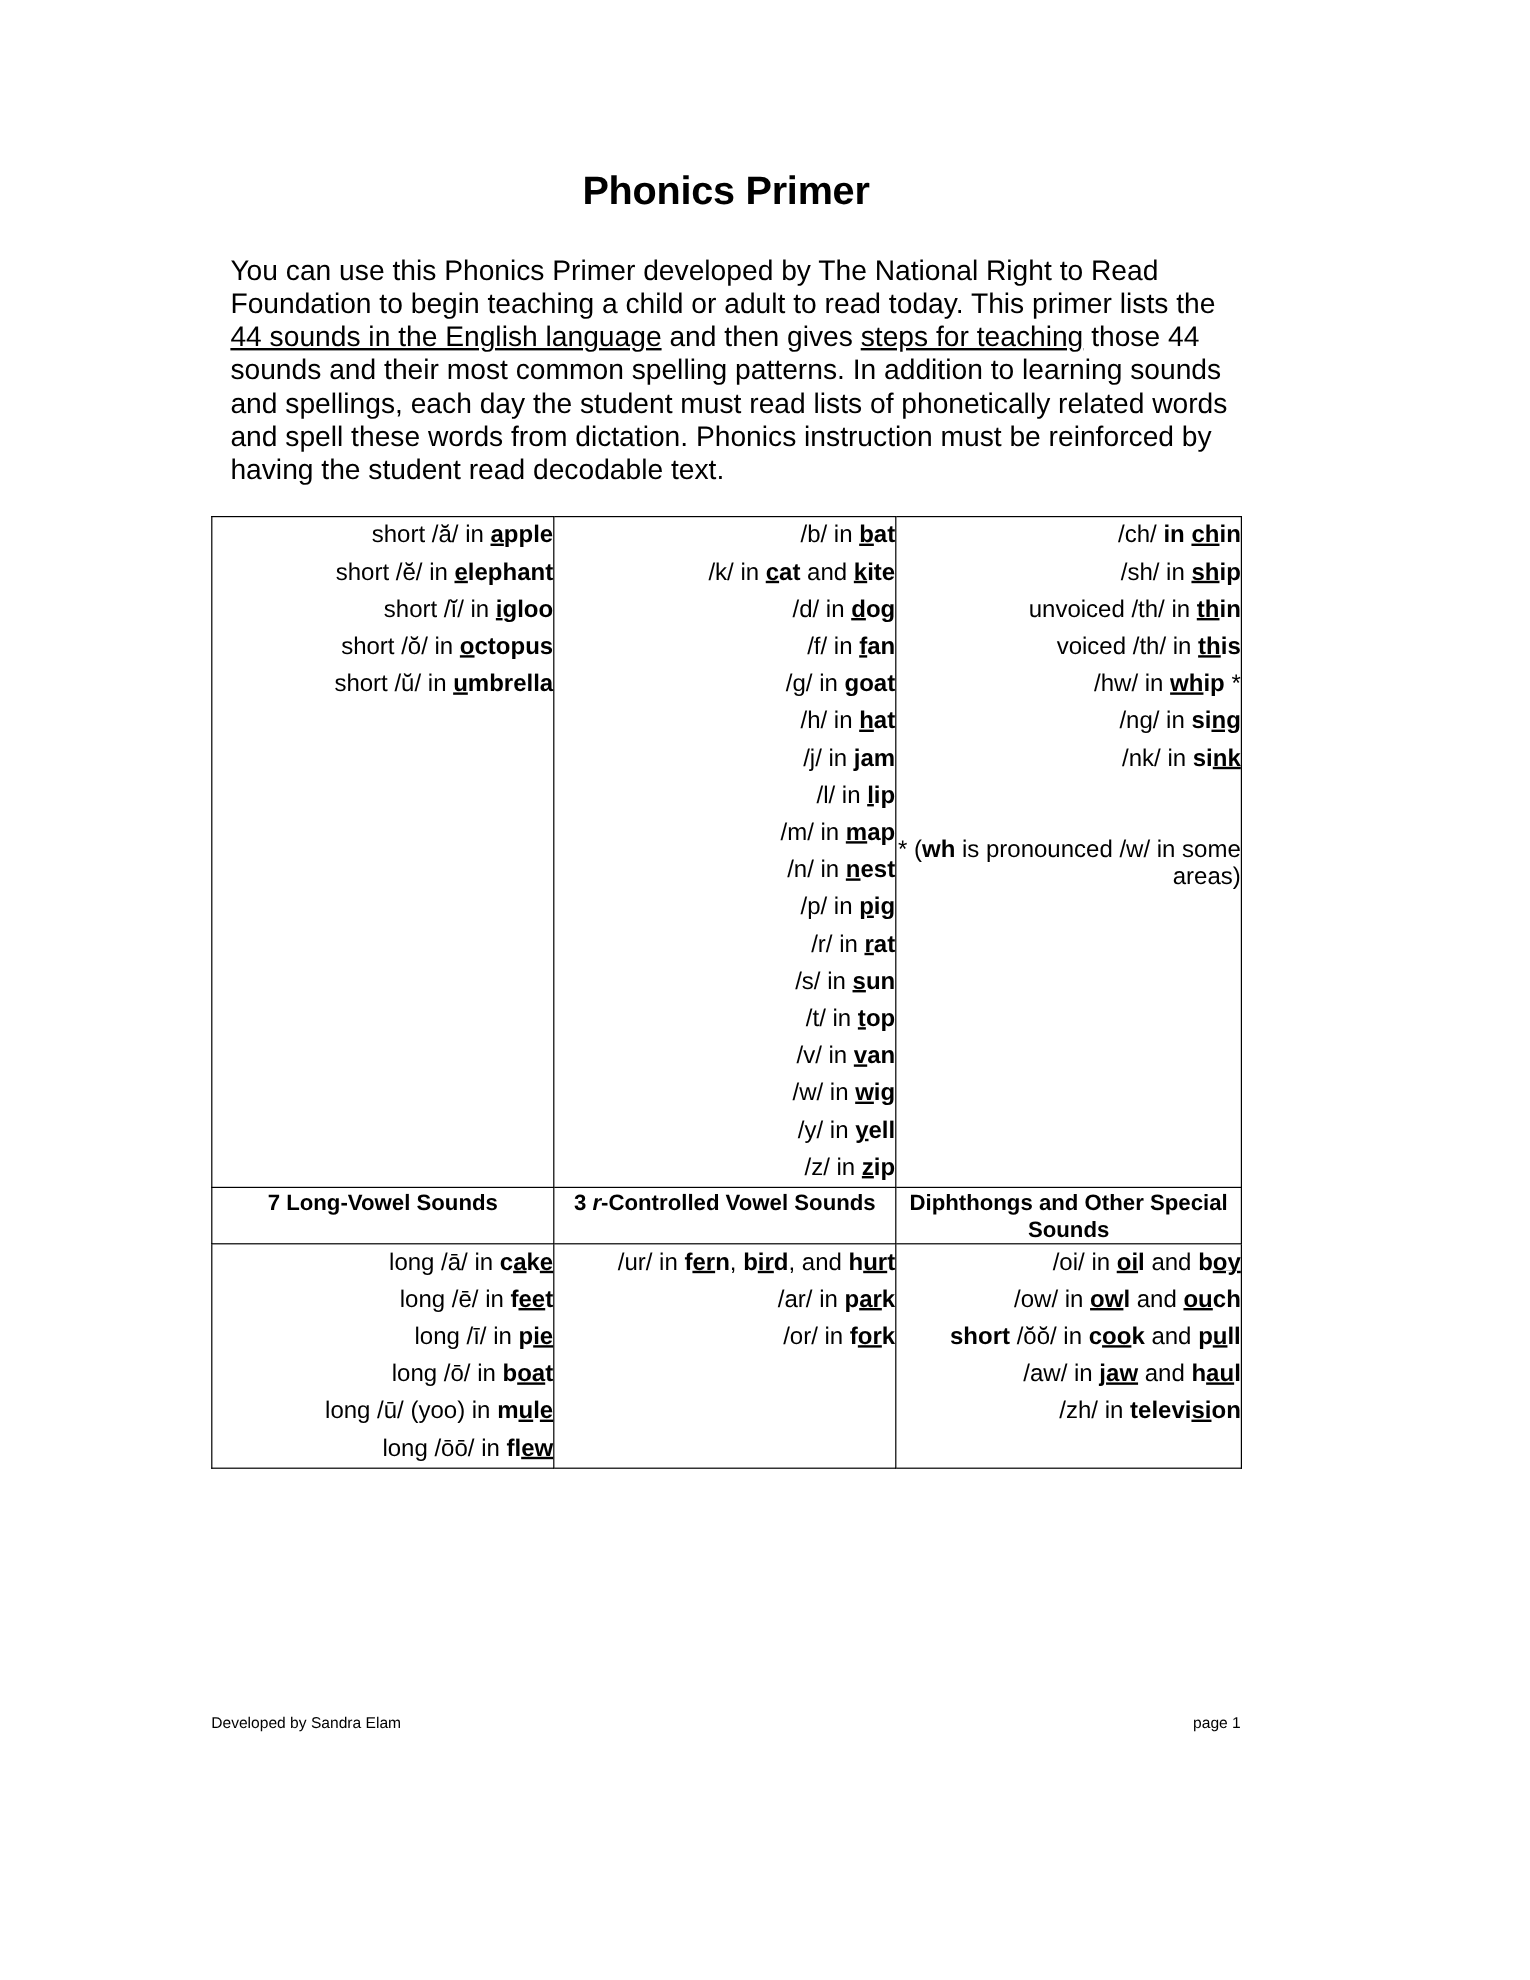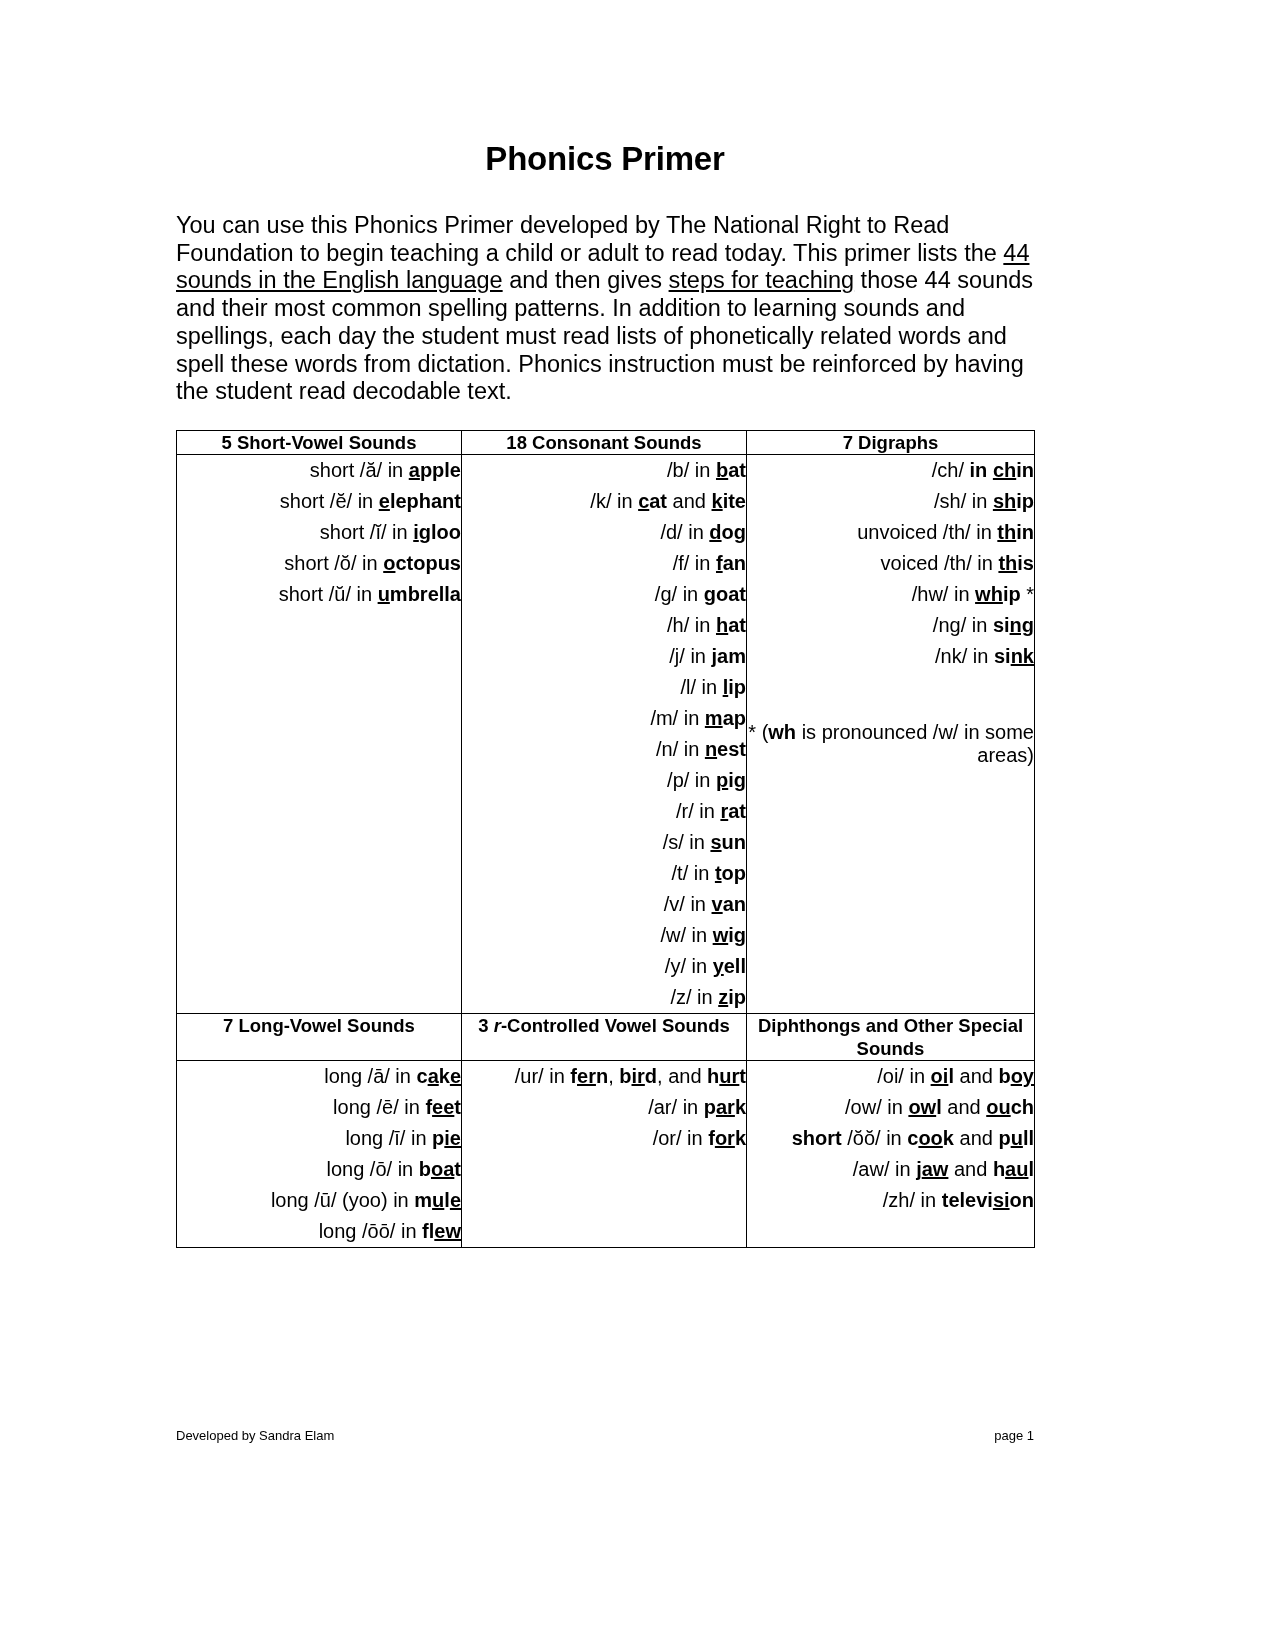--- a/index.html
+++ b/index.html
@@ -37,20 +37,21 @@
     margin: 0;
     padding-top: 140px;
     letter-spacing: -0.2px;
   }
 
   .intro {
     font-size: 23.5px;
     line-height: 1.18;
     margin-top: 34px;
     text-align: left;
+    margin-left: 16px;
   }
   .intro .u { text-decoration: underline; }
 
   h2.section-title {
     font-size: 25px;
     font-weight: bold;
     margin: 0;
     padding-top: 36px;
     padding-bottom: 20px;
     letter-spacing: -0.2px;
@@ -122,25 +123,20 @@
     <p class="intro"><span>You can use this Phonics Primer developed by The National Right to Read Foundation to begin teaching a child or adult to read today. This primer lists the </span><span class="u">44 sounds in the English language</span><span> and then gives </span><span class="u">steps for teaching</span><span> those 44 sounds and their most common spelling patterns. In addition to learning sounds and spellings, each day the student must read lists of phonetically related words and spell these words from dictation. Phonics instruction must be reinforced by having the student read decodable text.</span></p>
 
 
     <table class="sounds">
       <colgroup>
           <col class="c1">
           <col class="c2">
           <col class="c3">
         </colgroup>
       <tbody>
-        <tr>
-          <th class="hdr">5 Short-Vowel Sounds</th>
-          <th class="hdr">18 Consonant Sounds</th>
-          <th class="hdr">7 Digraphs</th>
-        </tr>
         <tr>
           <td class="col">
             <div class="row">short /ă/ in <span class="b"><span class="ul">a</span>pple</span></div>
             <div class="row">short /ĕ/ in <span class="b"><span class="ul">e</span>lephant</span></div>
             <div class="row">short /ĭ/ in <span class="b"><span class="ul">i</span>gloo</span></div>
             <div class="row">short /ŏ/ in <span class="b"><span class="ul">o</span>ctopus</span></div>
             <div class="row">short /ŭ/ in <span class="b"><span class="ul">u</span>mbrella</span></div>
           </td>
           <td class="col">
             <div class="row">/b/ in <span class="b"><span class="ul">b</span>at</span></div>

